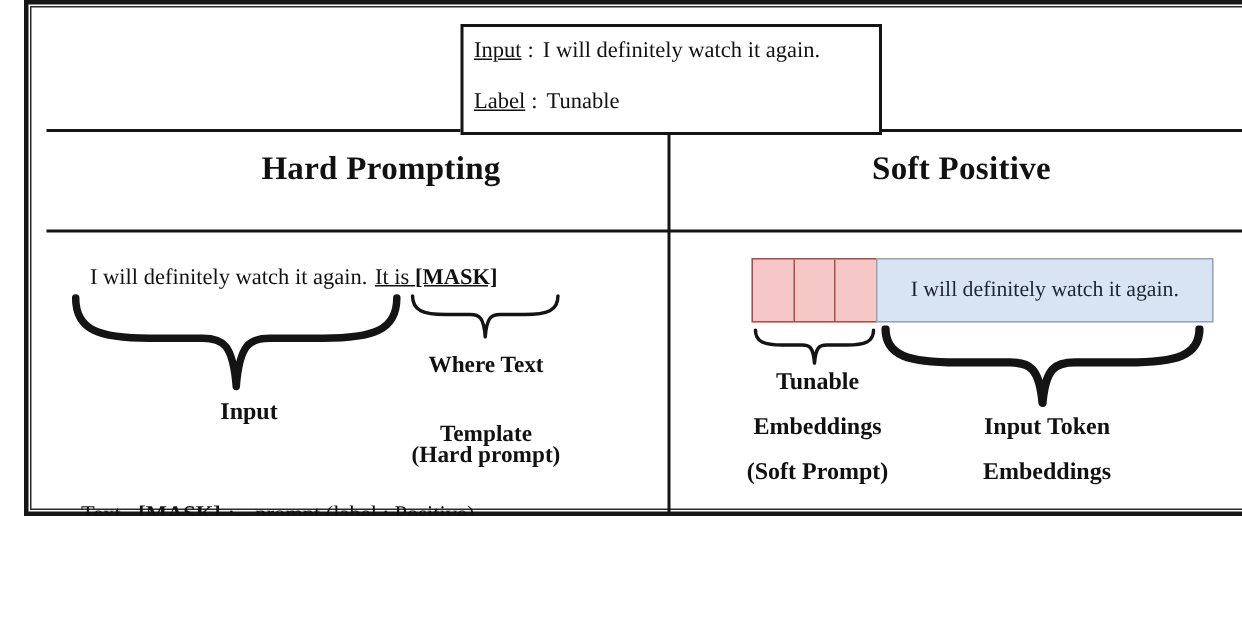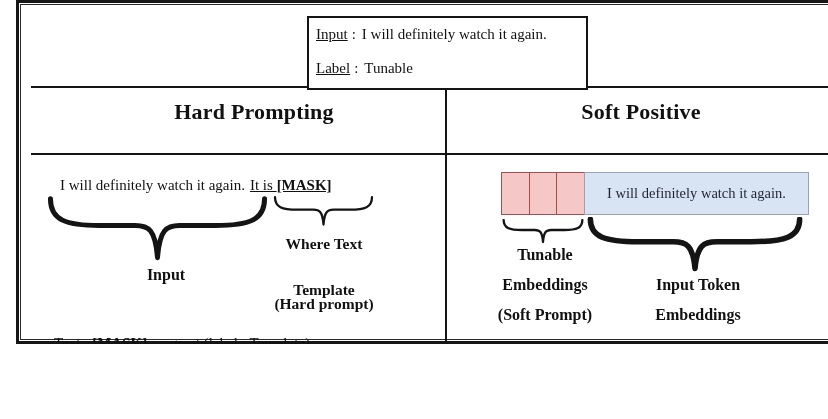--- a/index.html
+++ b/index.html
@@ -90,21 +90,21 @@
   <div class="brace-svg" style="left:257px;top:196px;width:101px;height:31px;">
     <svg viewBox="0 0 100 100" preserveAspectRatio="none">
       <path d="M 2,4 C 2,36 9,44 24,44 L 40,44 C 46,44 49,50 50,92 C 51,50 54,44 60,44 L 76,44 C 91,44 98,36 98,4" fill="none" stroke="#141414" stroke-width="2.3" stroke-linecap="round" stroke-linejoin="round" vector-effect="non-scaling-stroke"></path>
     </svg>
   </div>
   <div class="abs center lbl" style="left:237px;top:234px;width:142px;">Where Text</div>
   <div class="abs center lbl" style="left:237px;top:280px;width:142px;">Template</div>
   <div class="abs center lbl" style="left:237px;top:294px;width:142px;">(Hard prompt)</div>
 
   <div class="abs body-text nowrap where-line" style="left:38px;top:335px;">
-    <span>Text,</span><span class="bold mask">[MASK]</span><span>:-- great (label : Template)</span>
+    <span>Text,</span><span class="bold mask">[MASK]</span><span>:-- prompt (label : Positive)</span>
   </div>
 
   <div class="abs center caption" style="left:180px;top:367px;width:64px;">(a)</div>
 
   <div class="tunable-cells">
     <div class="cell"></div>
     <div class="cell mid"></div>
     <div class="cell"></div>
   </div>
   <div class="input-embed-box">

